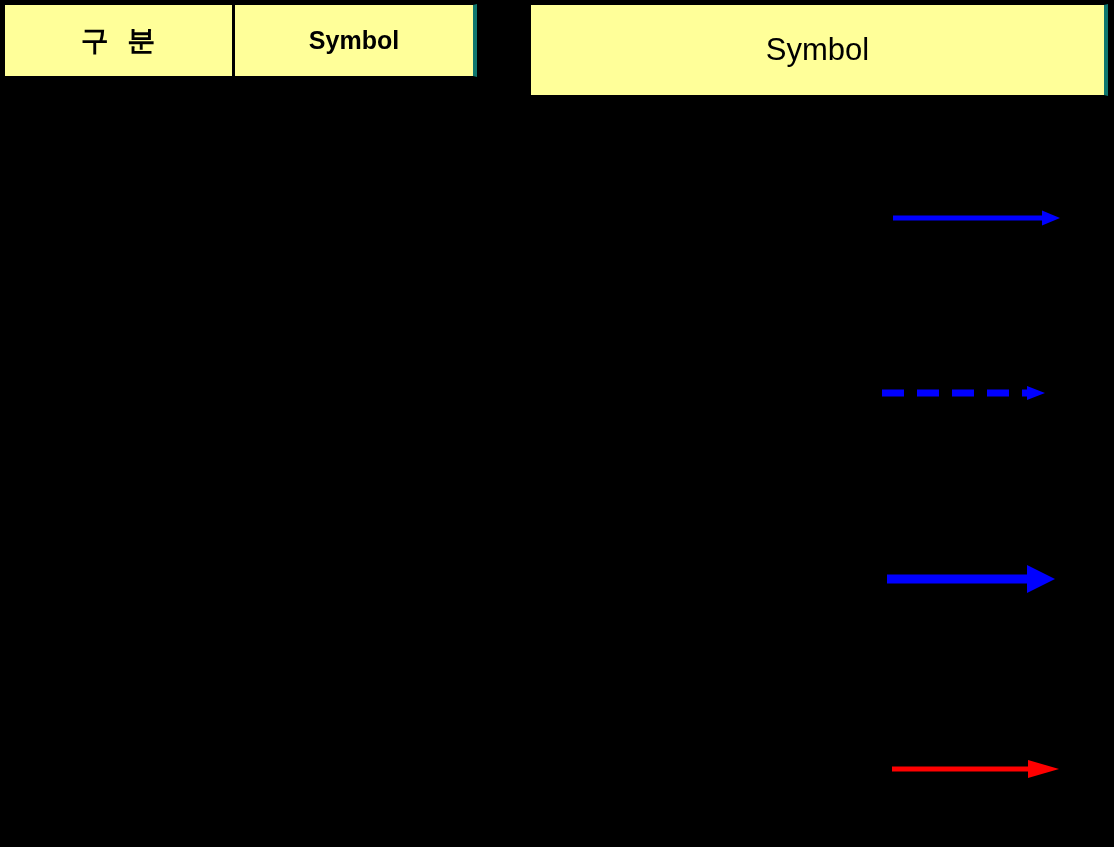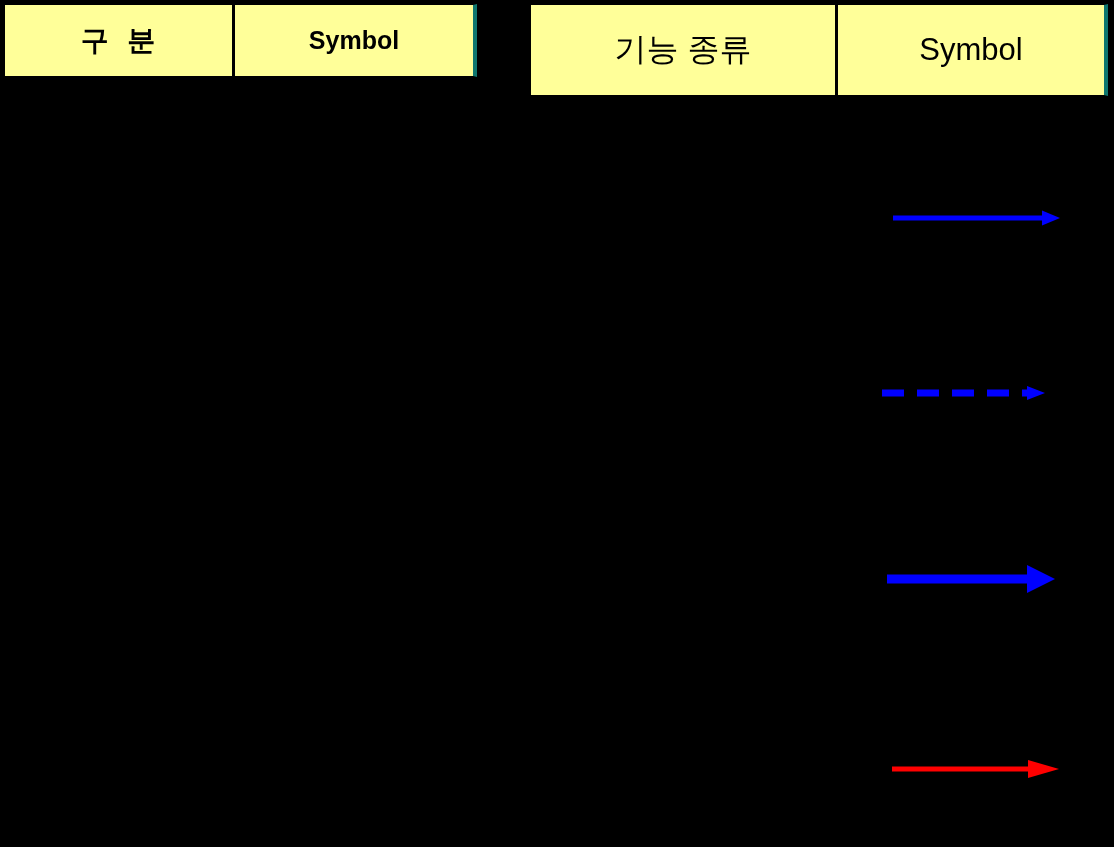--- a/index.html
+++ b/index.html
@@ -89,21 +89,20 @@
 <body>
 
 <div class="canvas">
 
   <div class="hdr left-hdr">
     <div class="cell cell-a">구  분</div>
     <div class="cell cell-b">Symbol</div>
   </div>
 
   <div class="hdr right-hdr">
-    <div class="cell cell-a">기능 종류</div>
     <div class="cell cell-b">Symbol</div>
   </div>
 
   <svg class="arrow arrow-1" width="190" height="40">
     <line x1="18" y1="20" x2="168" y2="20" stroke-width="5" stroke="#0000FF"></line>
     <polygon points="167,12.5 167,27.5 185,20" fill="#0000FF"></polygon>
   </svg>
 
   <svg class="arrow arrow-2" width="190" height="40">
     <line x1="7" y1="20" x2="153" y2="20" stroke-width="7" stroke-dasharray="22 13" stroke="#0000FF"></line>

